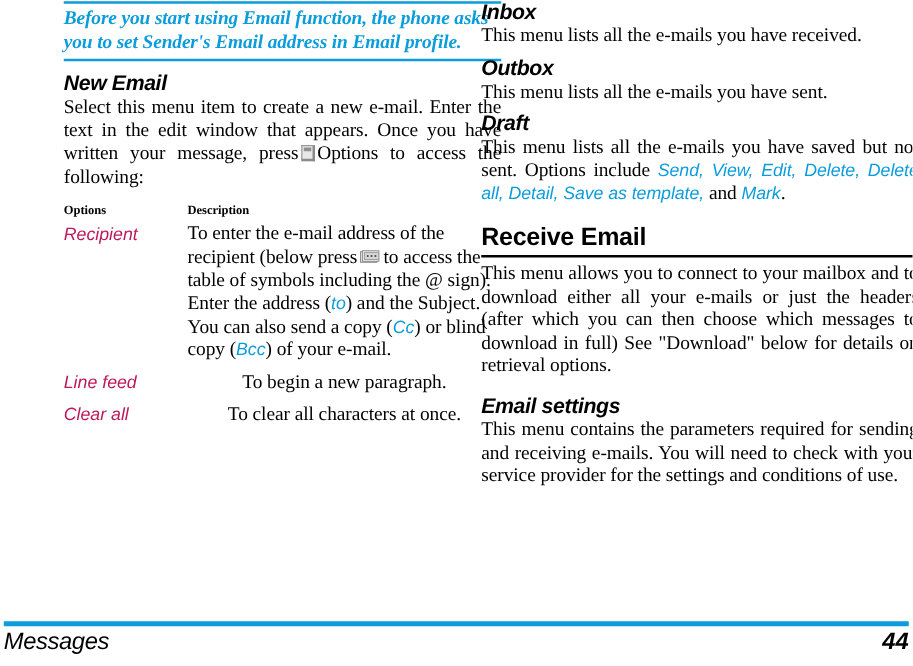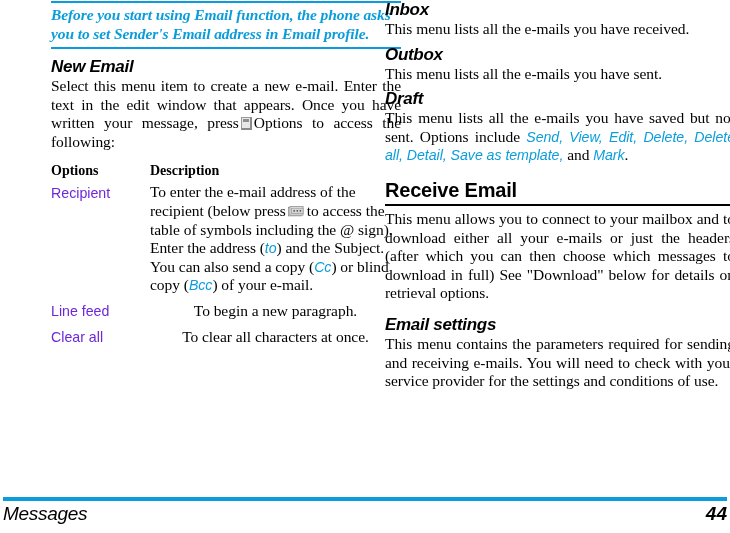--- a/index.html
+++ b/index.html
@@ -93,29 +93,30 @@
     margin: 0;
   }
   table.opts td, table.opts th {
     vertical-align: top;
     padding: 0;
     text-align: left;
   }
   .c1 { width: 95px; padding-right: 4px !important; }
   .c2 { width: 251px; }
   th.hdr {
-    font-size: 14px;
+    font-size: 10px;
     font-weight: bold;
     font-family: "Liberation Serif", "DejaVu Serif", serif;
     padding-bottom: 4px !important;
   }
   td.opt-name {
     font-family: "Liberation Sans", "DejaVu Sans", sans-serif;
+    font-style: italic;
     font-size: 14.2px;
-    color: #6d28d9;
+    color: #be185d;
     line-height: 18.6px;
     padding-top: 1px !important;
   }
   td.opt-desc {
     font-size: 15.5px;
     line-height: 18.6px;
     text-align: justify;
     letter-spacing: -0.05px;
   }
   td.opt-desc.nojust { text-align: center; }

